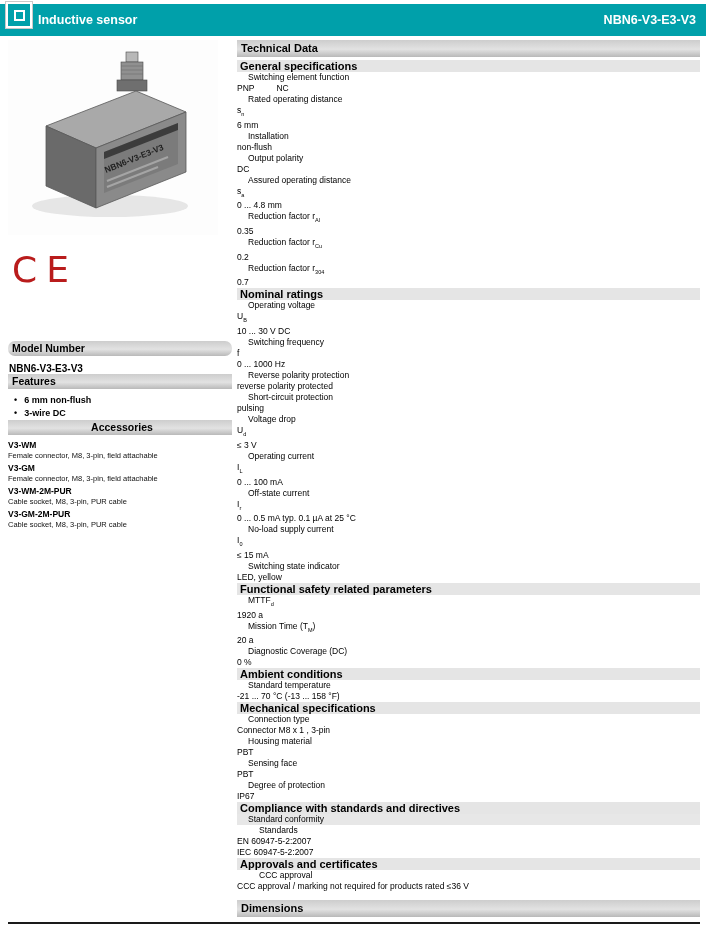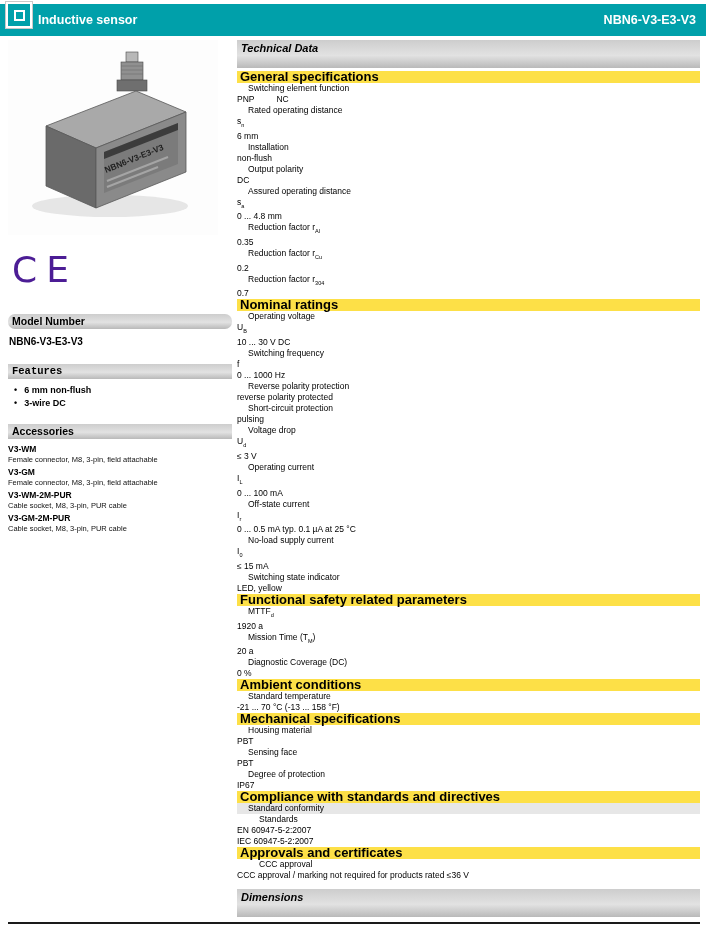--- a/index.html
+++ b/index.html
@@ -9,40 +9,40 @@
   .topbar{position:absolute;top:4px;left:0;width:706px;height:32px;background:#00a0aa;display:flex;align-items:center;}
   .topbar .title{margin-left:38px;color:#fff;font-size:12.5px;font-weight:bold;}
   .topbar .model{margin-left:auto;margin-right:10px;color:#fff;font-size:12.5px;font-weight:bold;}
   .brandicon{position:absolute;top:2px;left:6px;width:26px;height:26px;background:#00a0aa;border:2px solid #fff;box-shadow:0 0 0 1px #c9c9c9;display:flex;align-items:center;justify-content:center;z-index:2;}
   .brandicon .inner{width:11px;height:11px;border:2px solid #fff;}
 
   .col-left{position:absolute;left:8px;top:40px;width:224px;}
   .col-right{position:absolute;left:237px;top:40px;width:463px;}
 
   .secbar{height:15px;background:linear-gradient(180deg,#cdcdcd,#e2e2e2 55%,#b9b9b9);font-size:10.5px;font-weight:bold;line-height:15px;padding-left:4px;}
-  .secbar.big{height:28px;font-size:11px;line-height:16px;font-style:italic;}
+  .secbar.big{height:17px;font-size:11px;line-height:16px;}
 
   
   .photo-wrap{width:210px;height:195px;}
-  .ce{font-size:36px;letter-spacing:9px;color:#4c1d95;margin:14px 0 0 4px;height:40px;font-family:"DejaVu Sans",sans-serif;}
-  .modelbar{margin-top:25px;border-radius:7px;}
+  .ce{font-size:36px;letter-spacing:9px;color:#b91c1c;margin:14px 0 0 4px;height:40px;font-family:"DejaVu Sans",sans-serif;}
+  .modelbar{margin-top:52px;border-radius:7px;}
   .modelval{font-size:10px;font-weight:bold;margin:7px 0 0 1px;}
-  .featbar{margin-top:17px;font-family:Liberation Mono, monospace;}
+  .featbar{}
   .featlist{margin-top:5px;}
   .feat{font-size:9px;font-weight:bold;line-height:13px;padding-left:6px;}
   .feat::before{content:"\2022";margin-right:7px;}
-  .accbar{margin-top:14px;}
+  .accbar{text-align:center;}
   .acclist{margin-top:5px;}
   .acc{margin-bottom:3px;}
   .acc-name{font-size:8.5px;font-weight:bold;line-height:11px;}
   .acc-desc{font-size:7.5px;line-height:9px;color:#111;}
 
   
   .t-table{margin-top:3px;}
-  .t-sec{background:#fde047;font-weight:bold;font-size:13px;line-height:12px;padding-left:3px;}
+  .t-sec{background:#e5e5e5;font-weight:bold;font-size:11px;line-height:12px;padding-left:3px;}
   .t-row{display:flex;font-size:8.5px;line-height:11px;align-items:flex-start;flex-direction:column;}
   .t-subhead{background:#e7e7e7;}
   .t-label{width:172px;padding-left:11px;}
   .t-indent{padding-left:22px;}
   .t-sym{width:62px;}
   .t-val{flex:1;}
   .t-val2{margin-left:22px;}
   sub{font-size:0.65em;}
 
   .dimsbar{margin-top:8px;}
@@ -236,20 +236,25 @@
         <div class="t-sym"></div>
         <div class="t-val">0 %</div>
       </div>
       <div class="t-sec">Ambient conditions</div>
       <div class="t-row">
         <div class="t-label">Standard temperature</div>
         <div class="t-sym"></div>
         <div class="t-val">-21 ... 70 °C (-13 ... 158 °F)</div>
       </div>
       <div class="t-sec">Mechanical specifications</div>
+      <div class="t-row">
+        <div class="t-label">Connection type</div>
+        <div class="t-sym"></div>
+        <div class="t-val">Connector M8 x 1 , 3-pin</div>
+      </div>
       <div class="t-row">
         <div class="t-label">Housing material</div>
         <div class="t-sym"></div>
         <div class="t-val">PBT</div>
       </div>
       <div class="t-row">
         <div class="t-label">Sensing face</div>
         <div class="t-sym"></div>
         <div class="t-val">PBT</div>
       </div>

